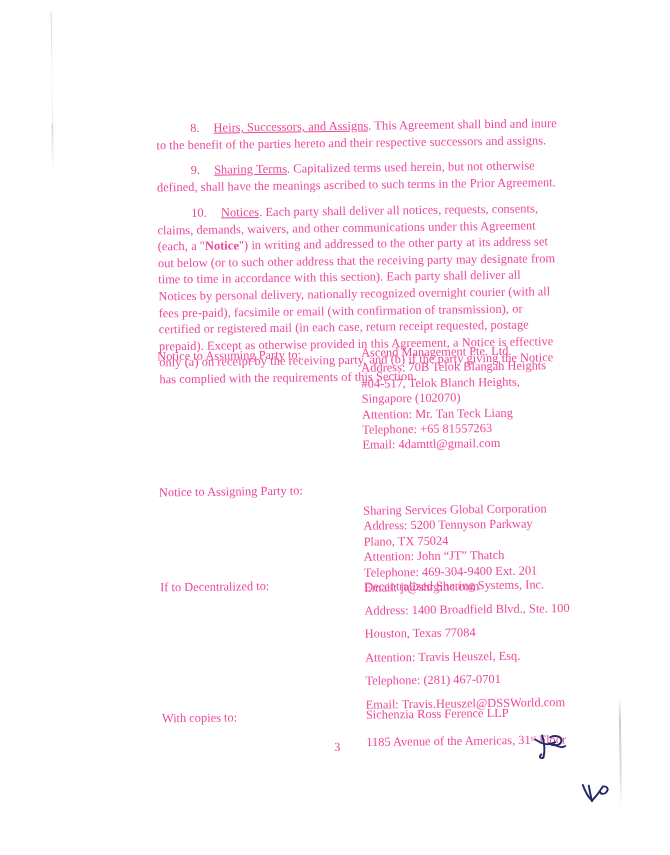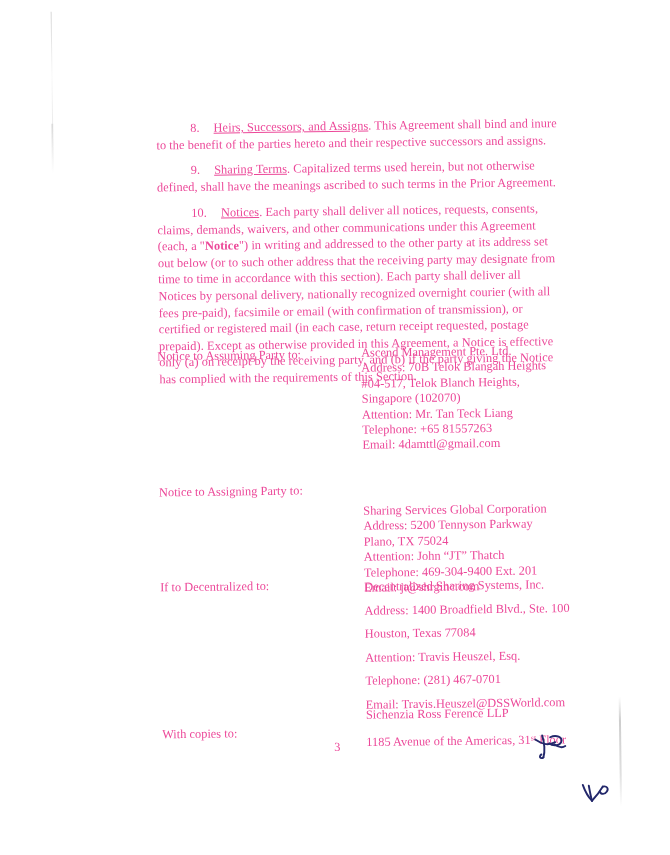--- a/index.html
+++ b/index.html
@@ -148,21 +148,21 @@
     <div class="notice-label" style="top:577px;">If to Decentralized to:</div>
     <div class="notice-addr addr-loose" style="top:576px;">
       <span class="ln">Decentralized Sharing Systems, Inc.</span>
       <span class="ln">Address: 1400 Broadfield Blvd., Ste. 100</span>
       <span class="ln">Houston, Texas 77084</span>
       <span class="ln">Attention: Travis Heuszel, Esq.</span>
       <span class="ln">Telephone: (281) 467-0701</span>
       <span class="ln">Email: Travis.Heuszel@DSSWorld.com</span>
     </div>
 
-    <div class="notice-label" style="top:724px;">With copies to:</div>
+    <div class="notice-label" style="top:708px;">With copies to:</div>
     <div class="notice-addr addr-copies" style="top:703px;">
       <span class="ln">Sichenzia Ross Ference LLP</span>
       <span class="ln"><span>1185 Avenue of the Americas, 31</span><sup>st</sup><span> Floor</span></span>
     </div>
 
     <div class="page-num" style="top:740px;">3</div>
 
     <div class="ink" style="left:528px; top:736px;">
       <svg width="34" height="30" viewBox="0 0 34 30" fill="none" stroke="#23286b" stroke-width="1.9" stroke-linecap="round" stroke-linejoin="round">
         <path d="M3 6 C9 10, 15 13, 23 9"></path>

